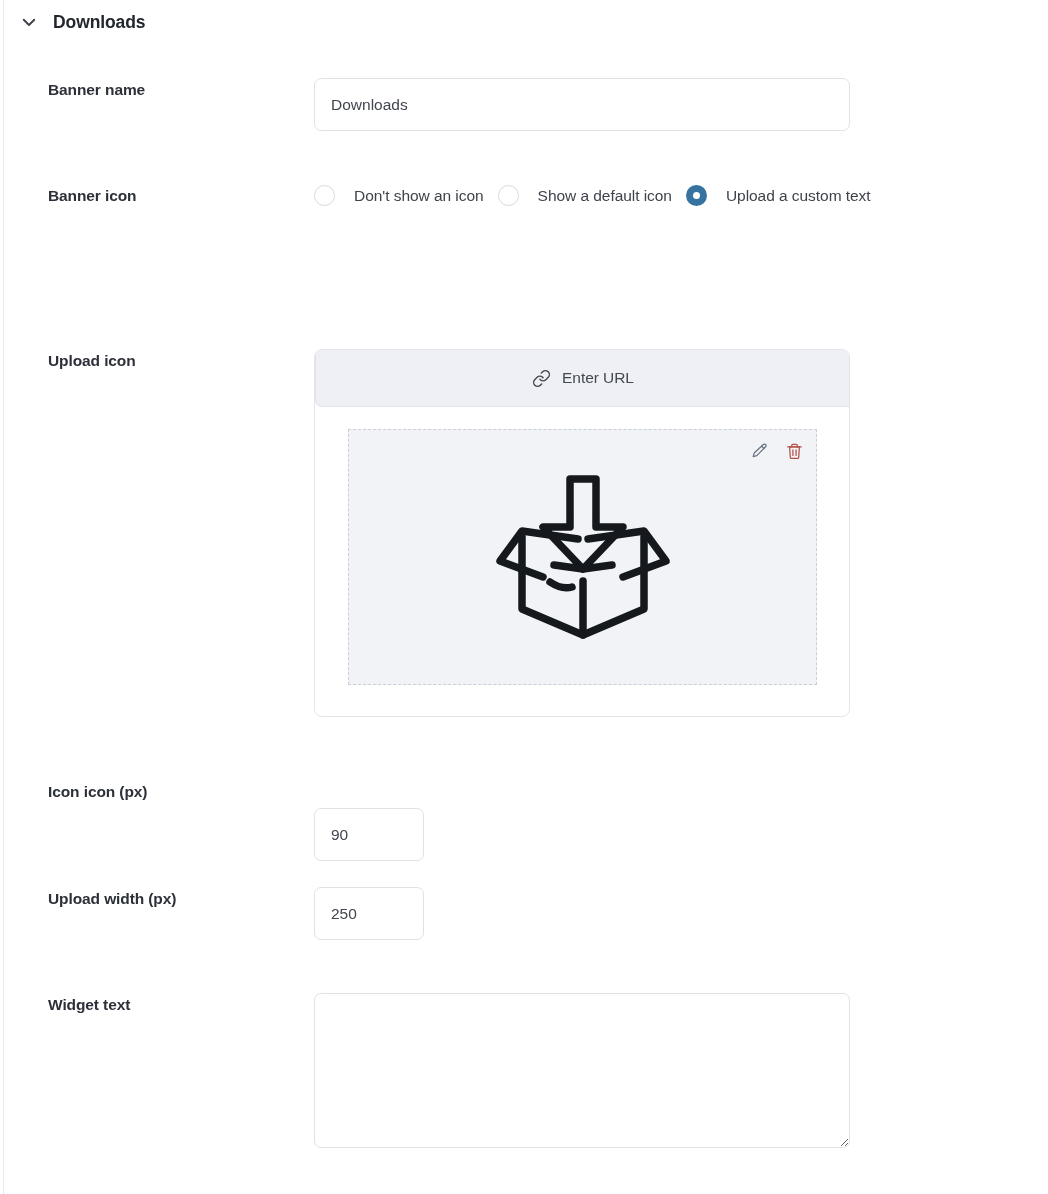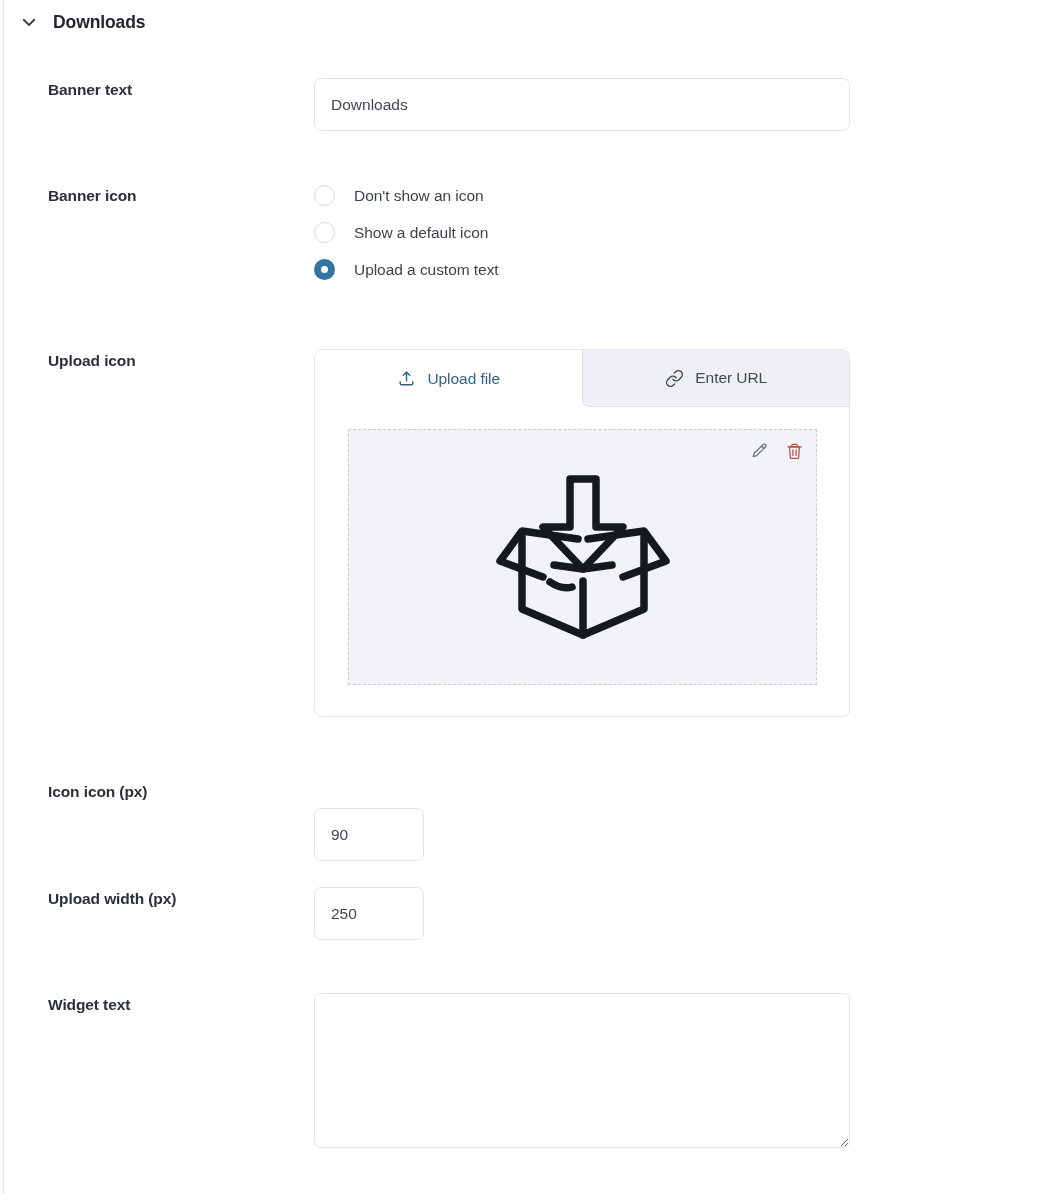--- a/index.html
+++ b/index.html
@@ -95,21 +95,21 @@
   }
   .input-small {
     width: 110px;
     height: 53px;
     line-height: 51px;
   }
 
   
   .radio-group {
     display: flex;
-    flex-direction: column;
+    flex-direction: row;
     gap: 14px;
   }
   .radio-row {
     display: flex;
     align-items: center;
     gap: 19px;
     height: 23px;
     cursor: pointer;
   }
   .radio-mark {
@@ -245,21 +245,21 @@
   <div class="section-header">
     <span class="chevron">
       <svg width="18" height="18" viewBox="0 0 24 24" fill="none" stroke="currentColor" stroke-width="2.4" stroke-linecap="round" stroke-linejoin="round">
         <polyline points="5 9 12 16 19 9"></polyline>
       </svg>
     </span>
     <span class="section-title">Downloads</span>
   </div>
 
   <div class="row" style="top:78px;">
-    <div class="field-label" style="top:3px;">Banner text</div>
+    <div class="field-label" style="top:3px;">Banner name</div>
     <div class="control" style="top:0;">
       <input class="text-input input-wide" type="text" value="Downloads" style="">
     </div>
   </div>
 
   <div class="row" style="top:184px;">
     <div class="field-label" style="top:3px;">Banner icon</div>
     <div class="control" style="top:0;">
       <div class="radio-group">
 
@@ -283,30 +283,20 @@
   </div>
 
   <div class="row" style="top:350px;">
     <div class="field-label" style="top:2px;">Upload icon</div>
 
     <div class="control" style="top:-1px;">
       <div class="upload-card">
 
         <div class="tabs">
 
-          <div class="tab">
-            <span class="tab-icon">
-              <svg width="19" height="19" viewBox="0 0 24 24" fill="none" stroke="currentColor" stroke-width="1.8" stroke-linecap="round" stroke-linejoin="round">
-                <path d="M4 16v2a2 2 0 0 0 2 2h12a2 2 0 0 0 2-2v-2"></path>
-                <polyline points="8 8 12 4 16 8"></polyline>
-                <line x1="12" y1="4" x2="12" y2="15"></line>
-              </svg>
-            </span>
-            <span>Upload file</span>
-          </div>
 
           <div class="tab inactive">
             <span class="tab-icon">
               <svg width="19" height="19" viewBox="0 0 24 24" fill="none" stroke="currentColor" stroke-width="1.8" stroke-linecap="round" stroke-linejoin="round">
                 <path d="M10 13a5 5 0 0 0 7.54.54l3-3a5 5 0 0 0-7.07-7.07l-1.72 1.71"></path>
                 <path d="M14 11a5 5 0 0 0-7.54-.54l-3 3a5 5 0 0 0 7.07 7.07l1.71-1.71"></path>
               </svg>
             </span>
             <span>Enter URL</span>
           </div>

